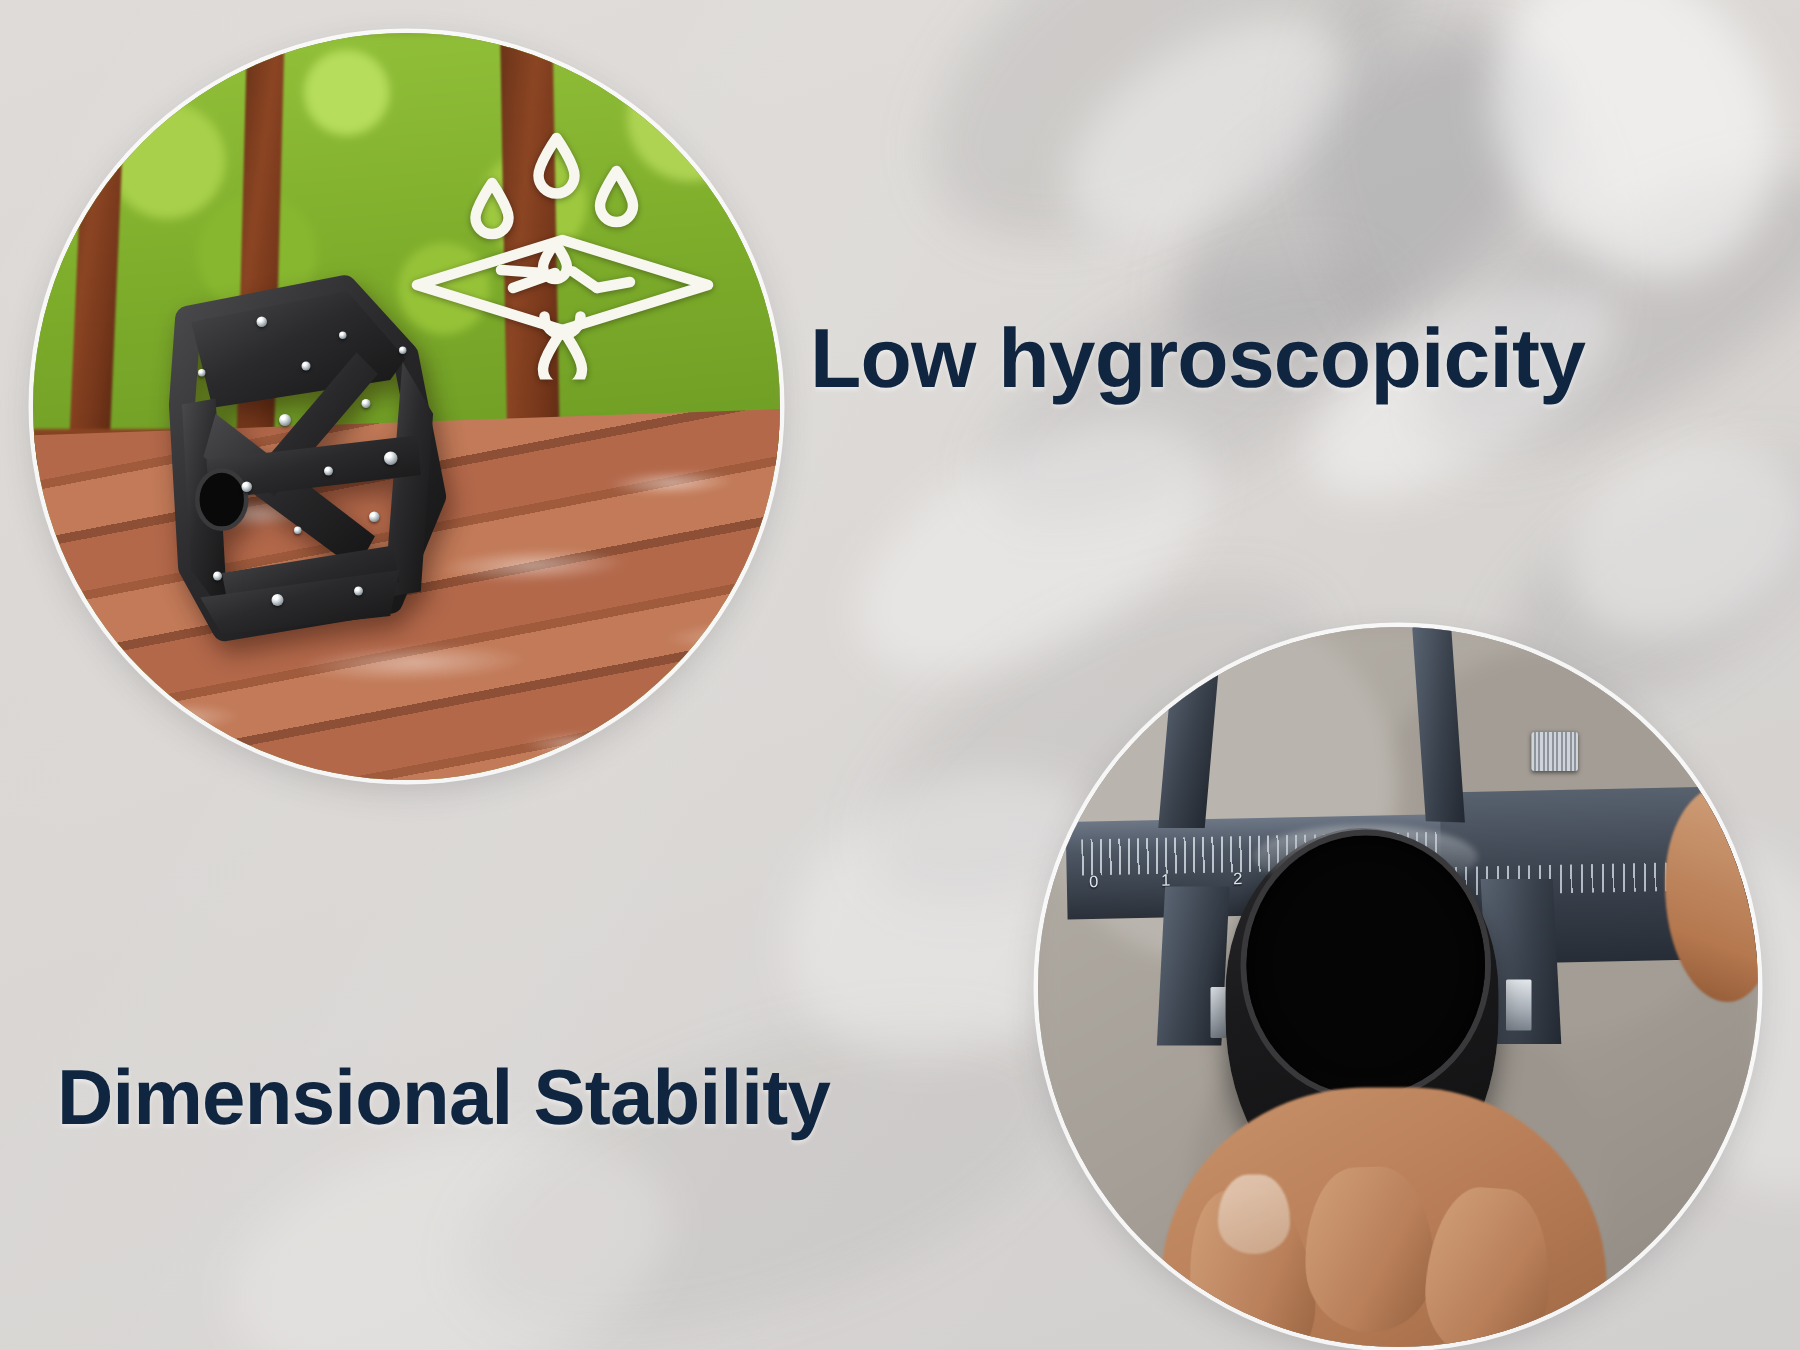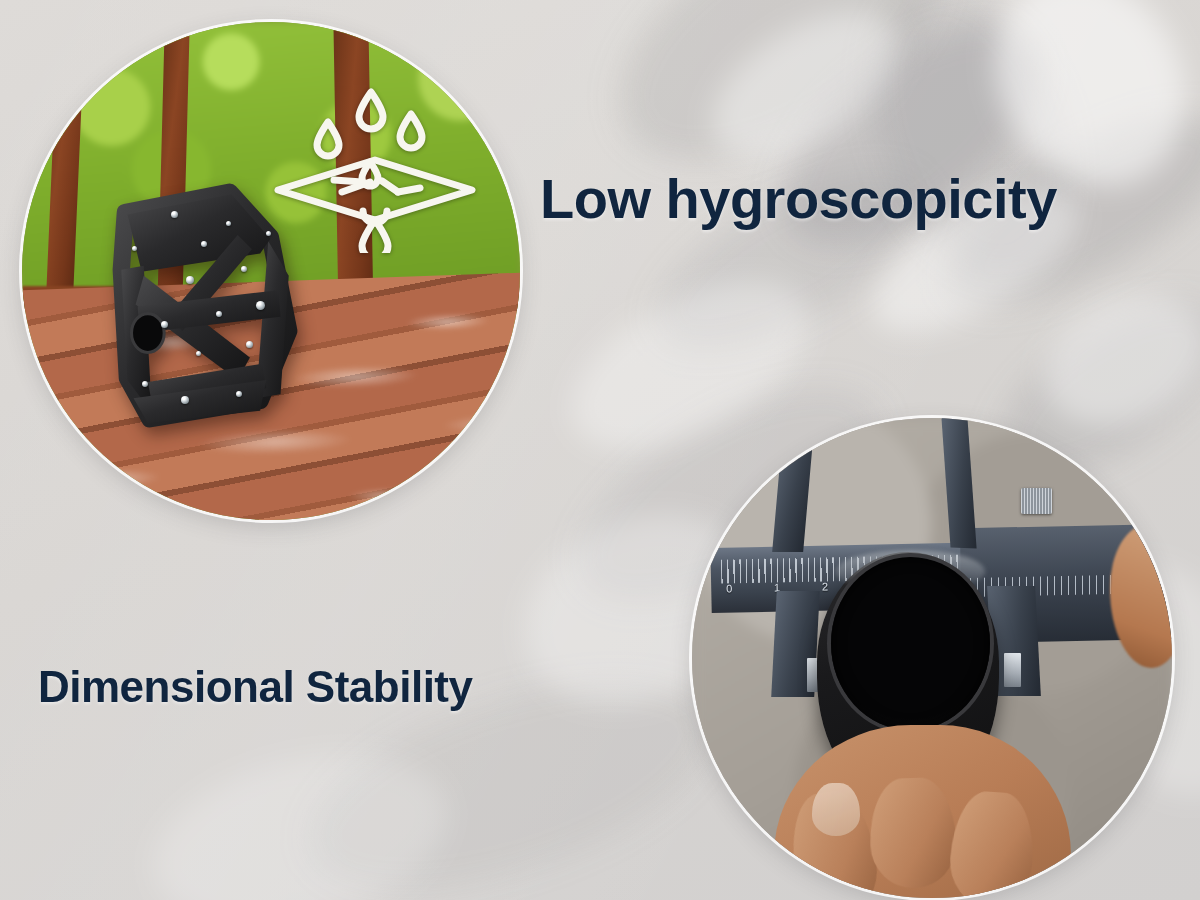--- a/index.html
+++ b/index.html
@@ -257,23 +257,24 @@
   }
 
   
   .headline {
     position: absolute;
     color: #10253f;
     font-weight: bold;
     letter-spacing: -0.5px;
     white-space: nowrap;
     text-shadow: 0 2px 3px rgba(255,255,255,0.45);
+    margin-top: 40px;
   }
   #headline-low-hygroscopicity { left: 540px; top: 166px; font-size: 56px; }
-  #headline-dimensional-stability { left: 38px; top: 662px; font-size: 44px; }
+  #headline-dimensional-stability { left: 38px; top: 662px; font-size: 52px; }
 </style>
 </head>
 <body>
 
 <div id="stage">
 
   <div class="wall"></div>
   <div class="shadow-blob sh1"></div>
   <div class="shadow-blob sh2"></div>
   <div class="shadow-blob sh3"></div>

